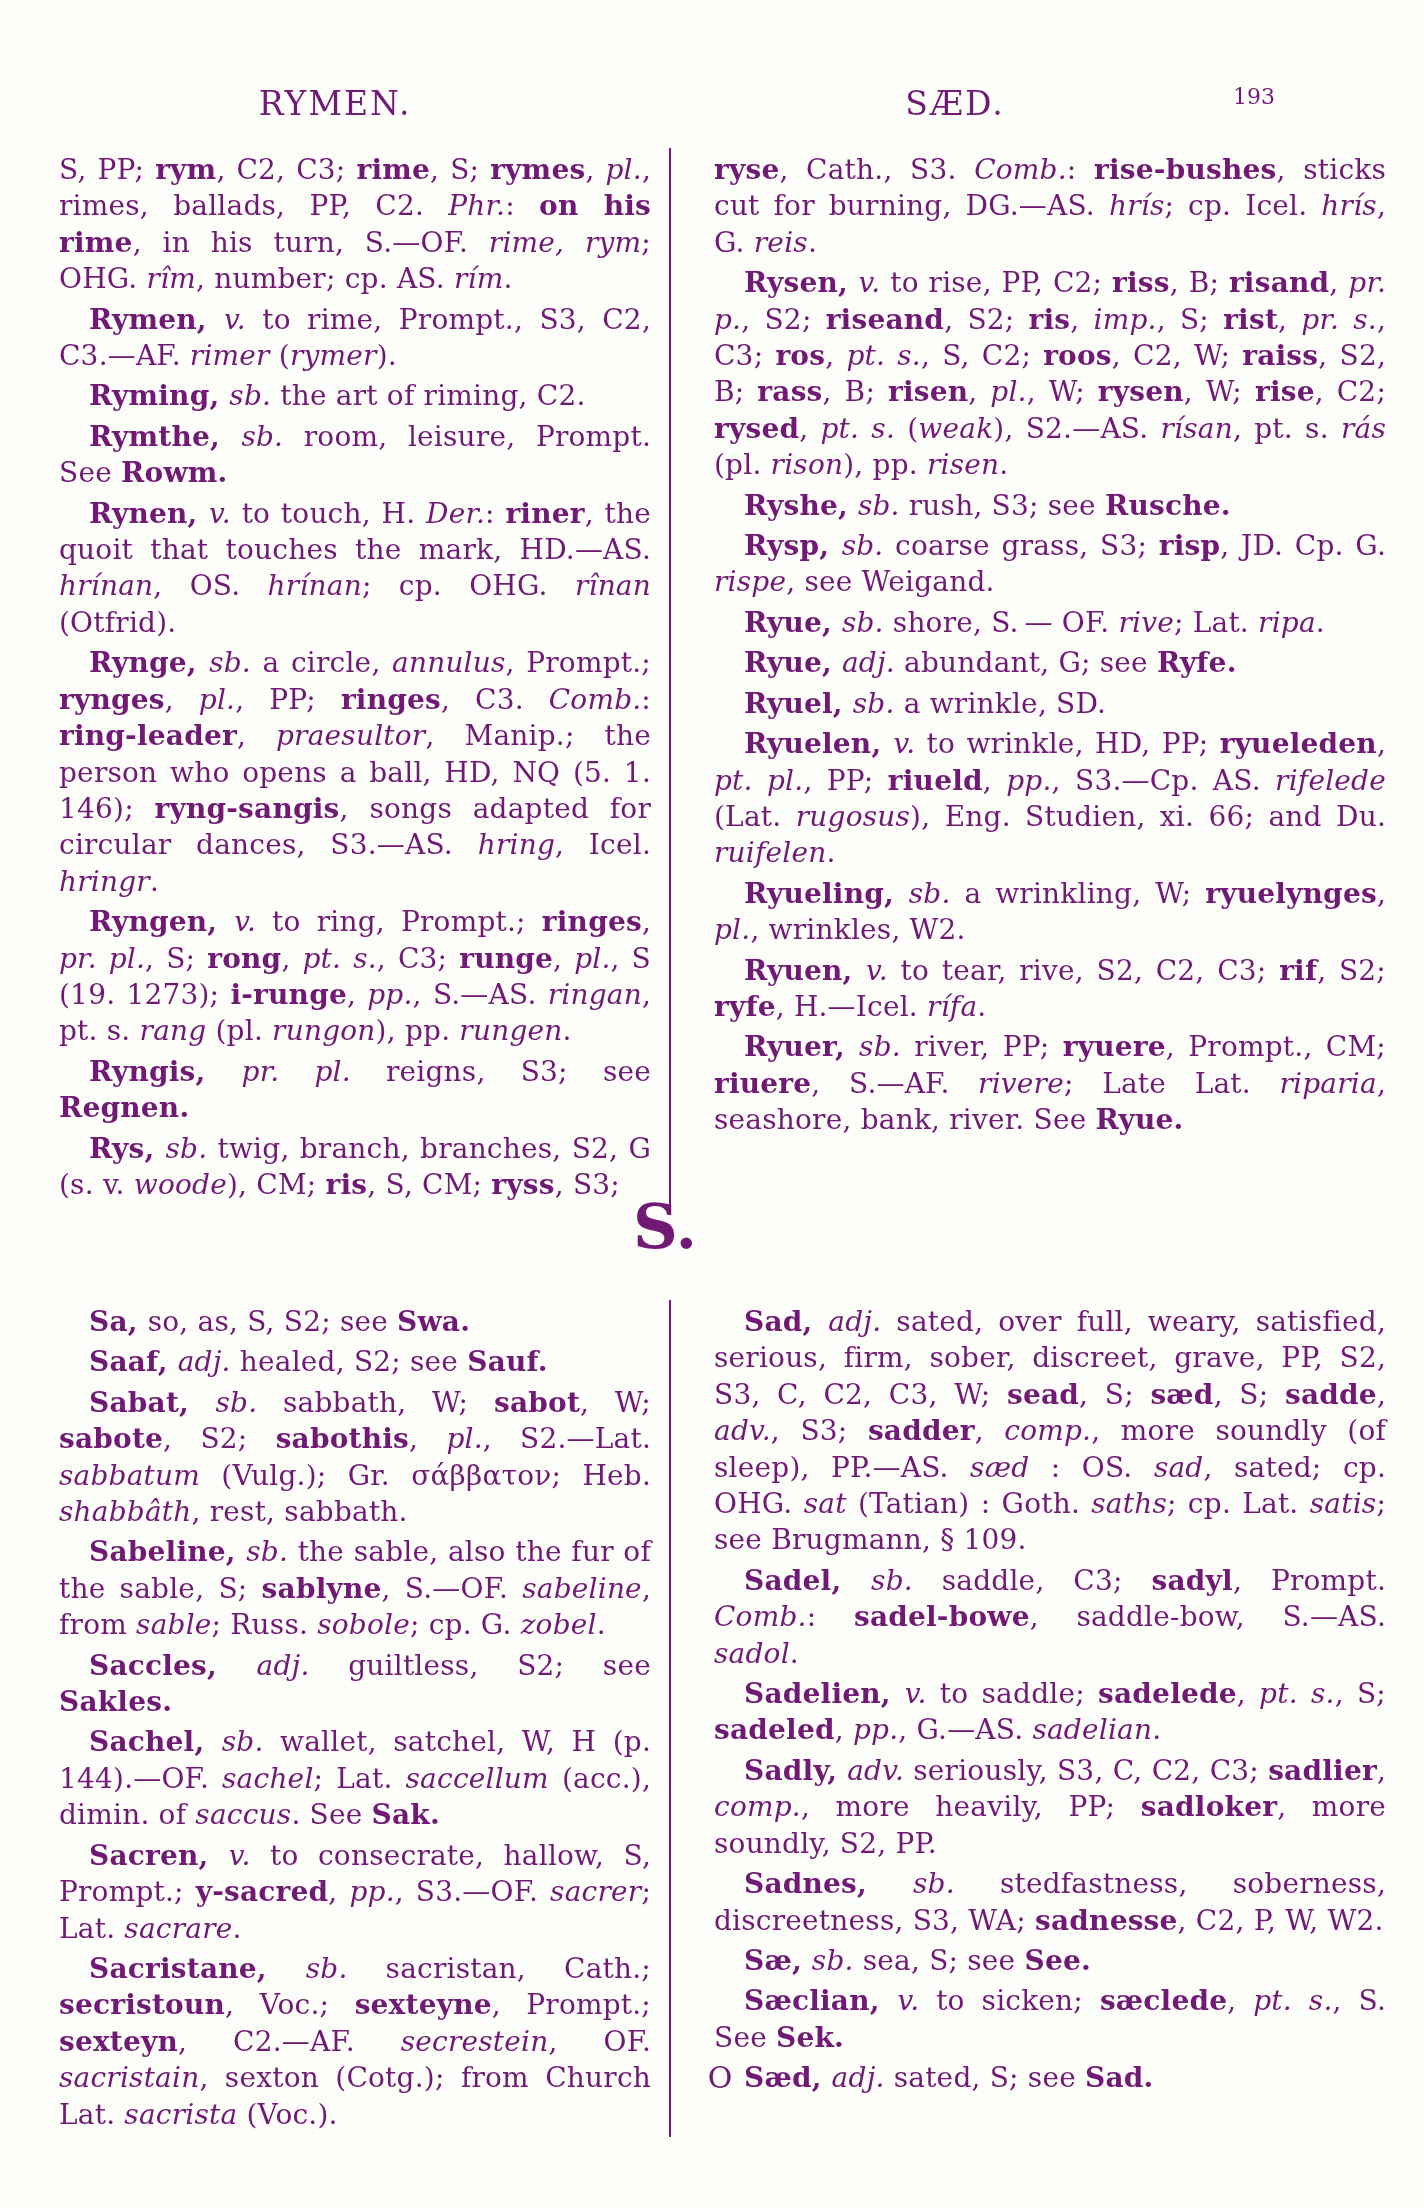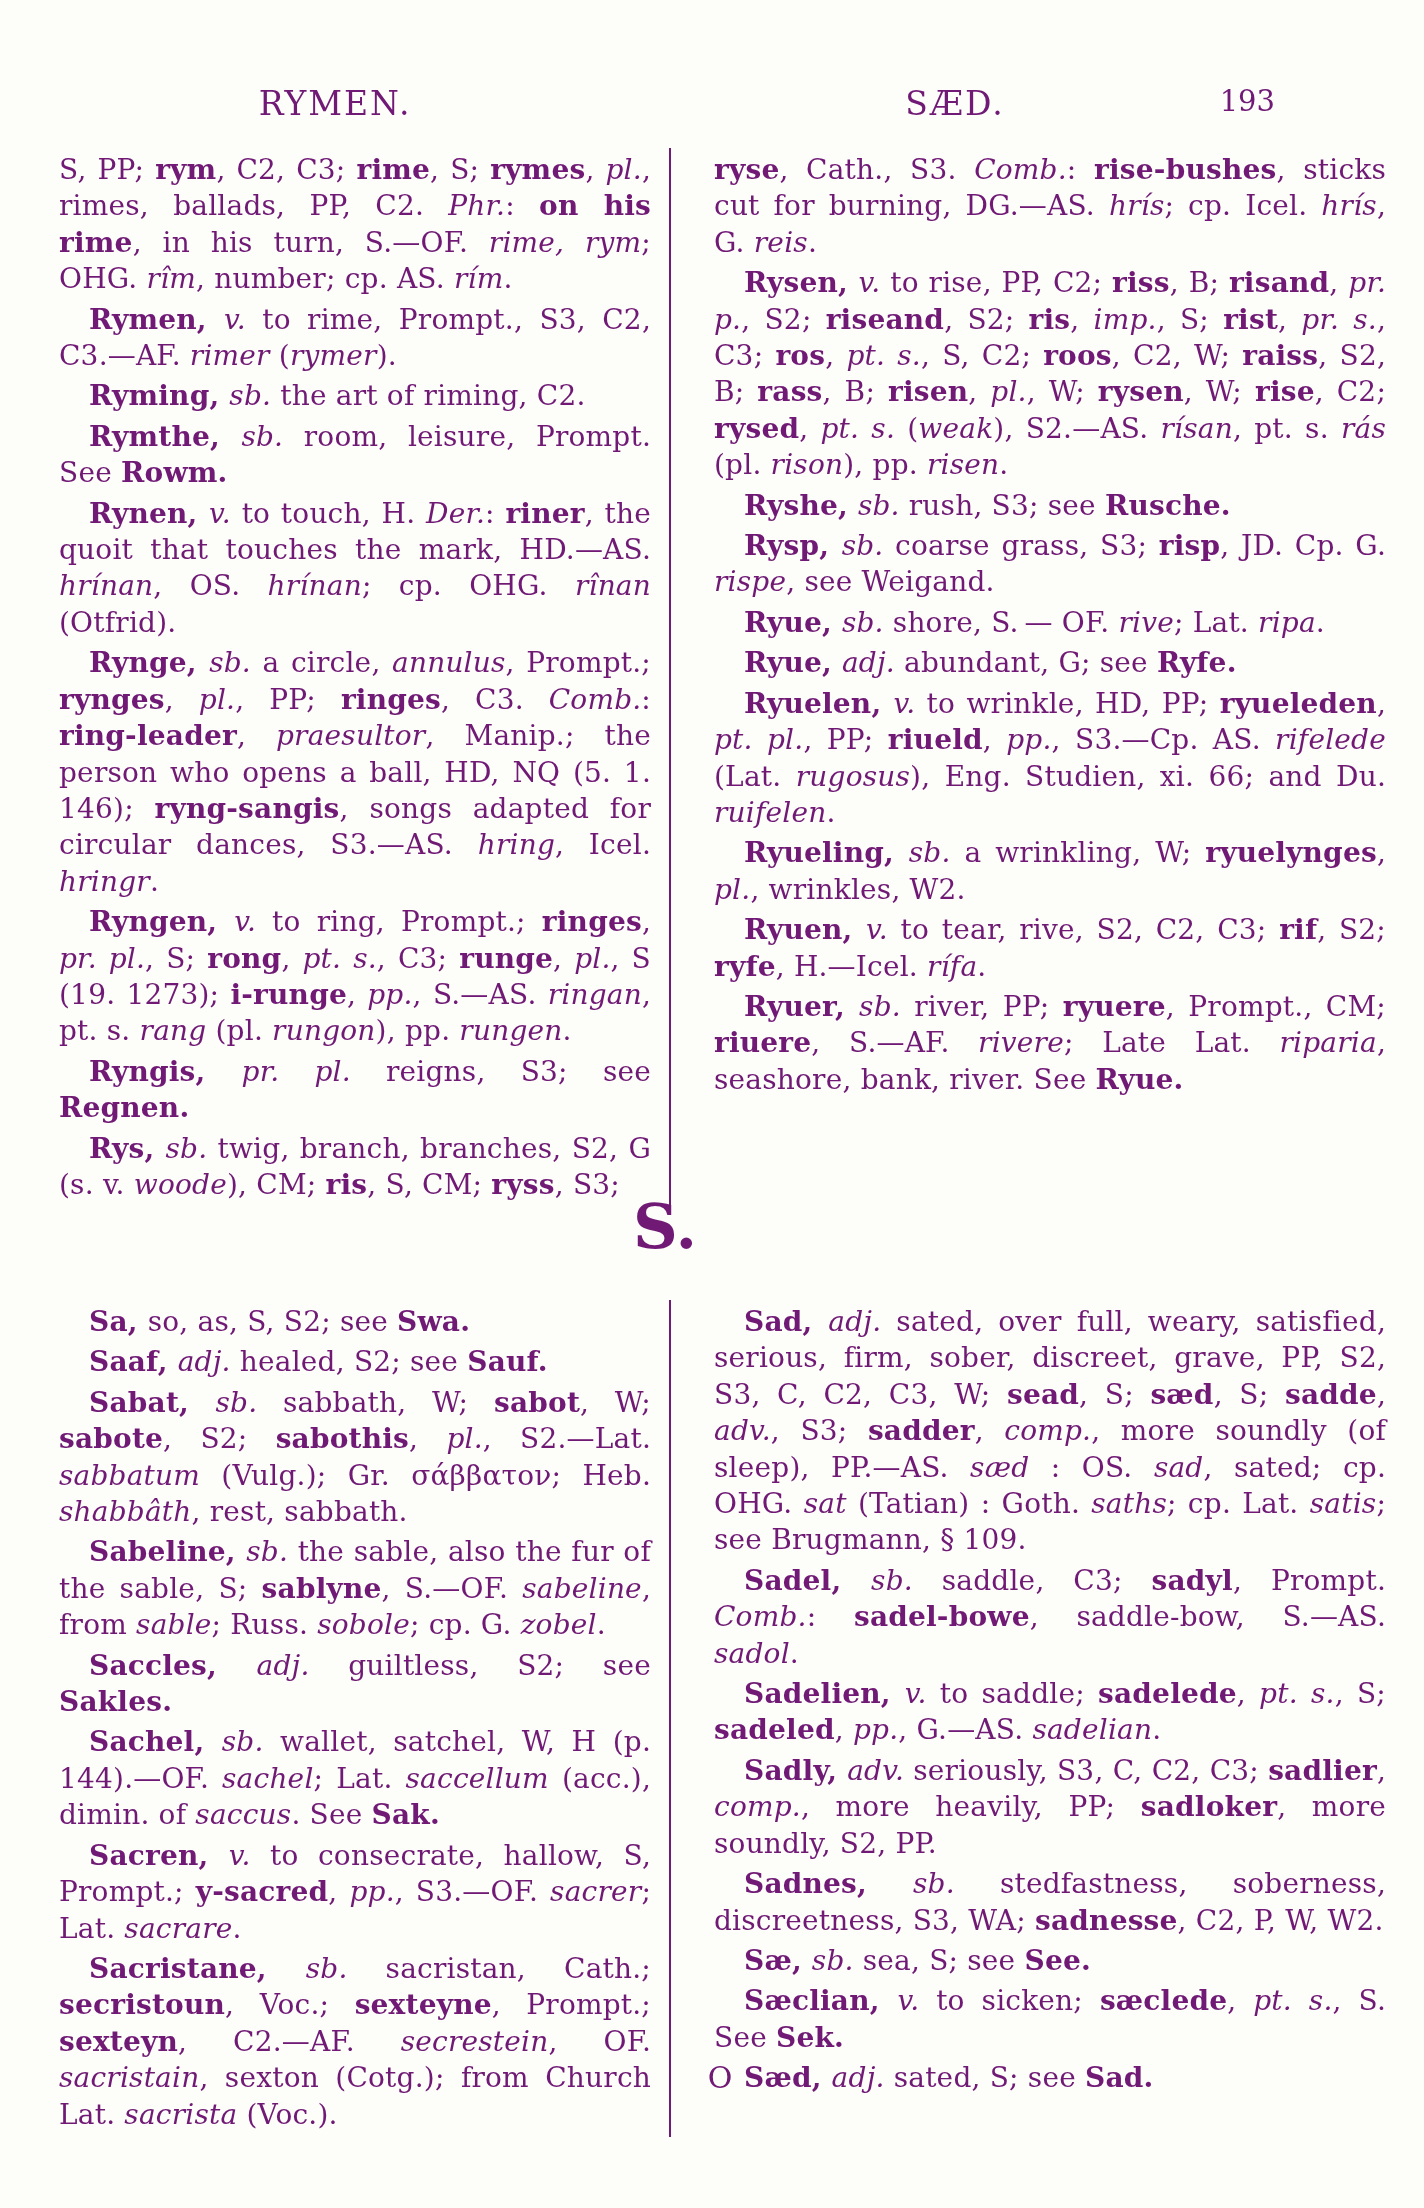--- a/index.html
+++ b/index.html
@@ -8,21 +8,21 @@
     width:1424px;height:2208px;
     margin:0 auto;
     background:#fdfdfa;
     color:#701a75;
     font-family:"DejaVu Serif","Liberation Serif",serif;
     overflow:hidden;
   }
   .running-head{position:absolute;top:84px;left:55px;width:1335px;height:46px;font-size:33px;}
   .rh-left{position:absolute;left:120px;width:320px;text-align:center;letter-spacing:2px;}
   .rh-right{position:absolute;left:740px;width:320px;text-align:center;letter-spacing:2px;}
-  .rh-num{position:absolute;left:1050px;width:170px;text-align:right;font-size:29px;}
+  .rh-num{position:absolute;left:1050px;width:170px;text-align:right;font-size:22px;}
   .section{position:absolute;left:55px;width:1335px;display:flex;align-items:stretch;}
   .section-top{top:148px;}
   .section-bottom{top:1300px;}
   .col-a{width:600px;padding-right:14px;flex:none;}
   .col-b{flex:1;border-left:2px solid #701a75;padding-left:39px;}
   p.entry{
     margin:4px;
     font-size:28px;
     line-height:36.4px;
     text-align:justify;
@@ -65,20 +65,21 @@
         <p class="entry"><span class="seg-b">Ryngis, </span><span class="seg-i">pr. pl.</span><span class="seg-n"> reigns, S3; see </span><span class="seg-b">Regnen.</span></p>
         <p class="entry"><span class="seg-b">Rys, </span><span class="seg-i">sb.</span><span class="seg-n"> twig, branch, branches, S2, G (s. v. </span><span class="seg-i">woode</span><span class="seg-n">), CM; </span><span class="seg-b">ris</span><span class="seg-n">, S, CM; </span><span class="seg-b">ryss</span><span class="seg-n">, S3;</span></p>
       </div>
     <div class="col-b">
         <p class="entry cont"><span class="seg-b">ryse</span><span class="seg-n">, Cath., S3. </span><span class="seg-i">Comb.</span><span class="seg-n">: </span><span class="seg-b">rise-bushes</span><span class="seg-n">, sticks cut for burning, DG.—AS. </span><span class="seg-i">hrís</span><span class="seg-n">; cp. Icel. </span><span class="seg-i">hrís</span><span class="seg-n">, G. </span><span class="seg-i">reis</span><span class="seg-n">.</span></p>
         <p class="entry"><span class="seg-b">Rysen, </span><span class="seg-i">v.</span><span class="seg-n"> to rise, PP, C2; </span><span class="seg-b">riss</span><span class="seg-n">, B; </span><span class="seg-b">risand</span><span class="seg-n">, </span><span class="seg-i">pr. p.</span><span class="seg-n">, S2; </span><span class="seg-b">riseand</span><span class="seg-n">, S2; </span><span class="seg-b">ris</span><span class="seg-n">, </span><span class="seg-i">imp.</span><span class="seg-n">, S; </span><span class="seg-b">rist</span><span class="seg-n">, </span><span class="seg-i">pr. s.</span><span class="seg-n">, C3; </span><span class="seg-b">ros</span><span class="seg-n">, </span><span class="seg-i">pt. s.</span><span class="seg-n">, S, C2; </span><span class="seg-b">roos</span><span class="seg-n">, C2, W; </span><span class="seg-b">raiss</span><span class="seg-n">, S2, B; </span><span class="seg-b">rass</span><span class="seg-n">, B; </span><span class="seg-b">risen</span><span class="seg-n">, </span><span class="seg-i">pl.</span><span class="seg-n">, W; </span><span class="seg-b">rysen</span><span class="seg-n">, W; </span><span class="seg-b">rise</span><span class="seg-n">, C2; </span><span class="seg-b">rysed</span><span class="seg-n">, </span><span class="seg-i">pt. s.</span><span class="seg-n"> (</span><span class="seg-i">weak</span><span class="seg-n">), S2.—AS. </span><span class="seg-i">rísan</span><span class="seg-n">, pt. s. </span><span class="seg-i">rás</span><span class="seg-n"> (pl. </span><span class="seg-i">rison</span><span class="seg-n">), pp. </span><span class="seg-i">risen</span><span class="seg-n">.</span></p>
         <p class="entry"><span class="seg-b">Ryshe, </span><span class="seg-i">sb.</span><span class="seg-n"> rush, S3; see </span><span class="seg-b">Rusche.</span></p>
         <p class="entry"><span class="seg-b">Rysp, </span><span class="seg-i">sb.</span><span class="seg-n"> coarse grass, S3; </span><span class="seg-b">risp</span><span class="seg-n">, JD. Cp. G. </span><span class="seg-i">rispe</span><span class="seg-n">, see Weigand.</span></p>
         <p class="entry"><span class="seg-b">Ryue, </span><span class="seg-i">sb.</span><span class="seg-n"> shore, S. — OF. </span><span class="seg-i">rive</span><span class="seg-n">; Lat. </span><span class="seg-i">ripa</span><span class="seg-n">.</span></p>
         <p class="entry"><span class="seg-b">Ryue, </span><span class="seg-i">adj.</span><span class="seg-n"> abundant, G; see </span><span class="seg-b">Ryfe.</span></p>
+        <p class="entry"><span class="seg-b">Ryuel, </span><span class="seg-i">sb.</span><span class="seg-n"> a wrinkle, SD.</span></p>
         <p class="entry"><span class="seg-b">Ryuelen, </span><span class="seg-i">v.</span><span class="seg-n"> to wrinkle, HD, PP; </span><span class="seg-b">ryueleden</span><span class="seg-n">, </span><span class="seg-i">pt. pl.</span><span class="seg-n">, PP; </span><span class="seg-b">riueld</span><span class="seg-n">, </span><span class="seg-i">pp.</span><span class="seg-n">, S3.—Cp. AS. </span><span class="seg-i">rifelede</span><span class="seg-n"> (Lat. </span><span class="seg-i">rugosus</span><span class="seg-n">), Eng. Studien, xi. 66; and Du. </span><span class="seg-i">ruifelen</span><span class="seg-n">.</span></p>
         <p class="entry"><span class="seg-b">Ryueling, </span><span class="seg-i">sb.</span><span class="seg-n"> a wrinkling, W; </span><span class="seg-b">ryuelynges</span><span class="seg-n">, </span><span class="seg-i">pl.</span><span class="seg-n">, wrinkles, W2.</span></p>
         <p class="entry"><span class="seg-b">Ryuen, </span><span class="seg-i">v.</span><span class="seg-n"> to tear, rive, S2, C2, C3; </span><span class="seg-b">rif</span><span class="seg-n">, S2; </span><span class="seg-b">ryfe</span><span class="seg-n">, H.—Icel. </span><span class="seg-i">rífa</span><span class="seg-n">.</span></p>
         <p class="entry"><span class="seg-b">Ryuer, </span><span class="seg-i">sb.</span><span class="seg-n"> river, PP; </span><span class="seg-b">ryuere</span><span class="seg-n">, Prompt., CM; </span><span class="seg-b">riuere</span><span class="seg-n">, S.—AF. </span><span class="seg-i">rivere</span><span class="seg-n">; Late Lat. </span><span class="seg-i">riparia</span><span class="seg-n">, seashore, bank, river. See </span><span class="seg-b">Ryue.</span></p>
       </div>
   </div>
 
   <div class="divider-heading">S.</div>
 
   <div class="section section-bottom">

